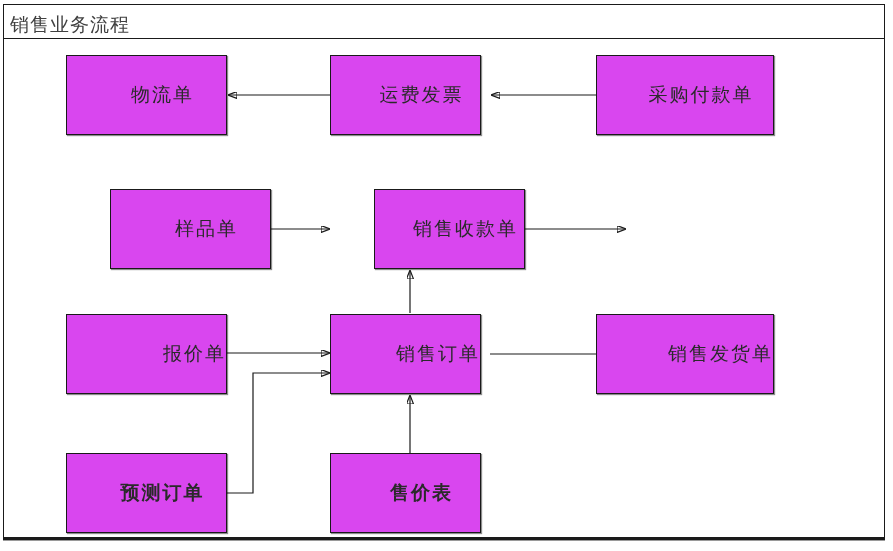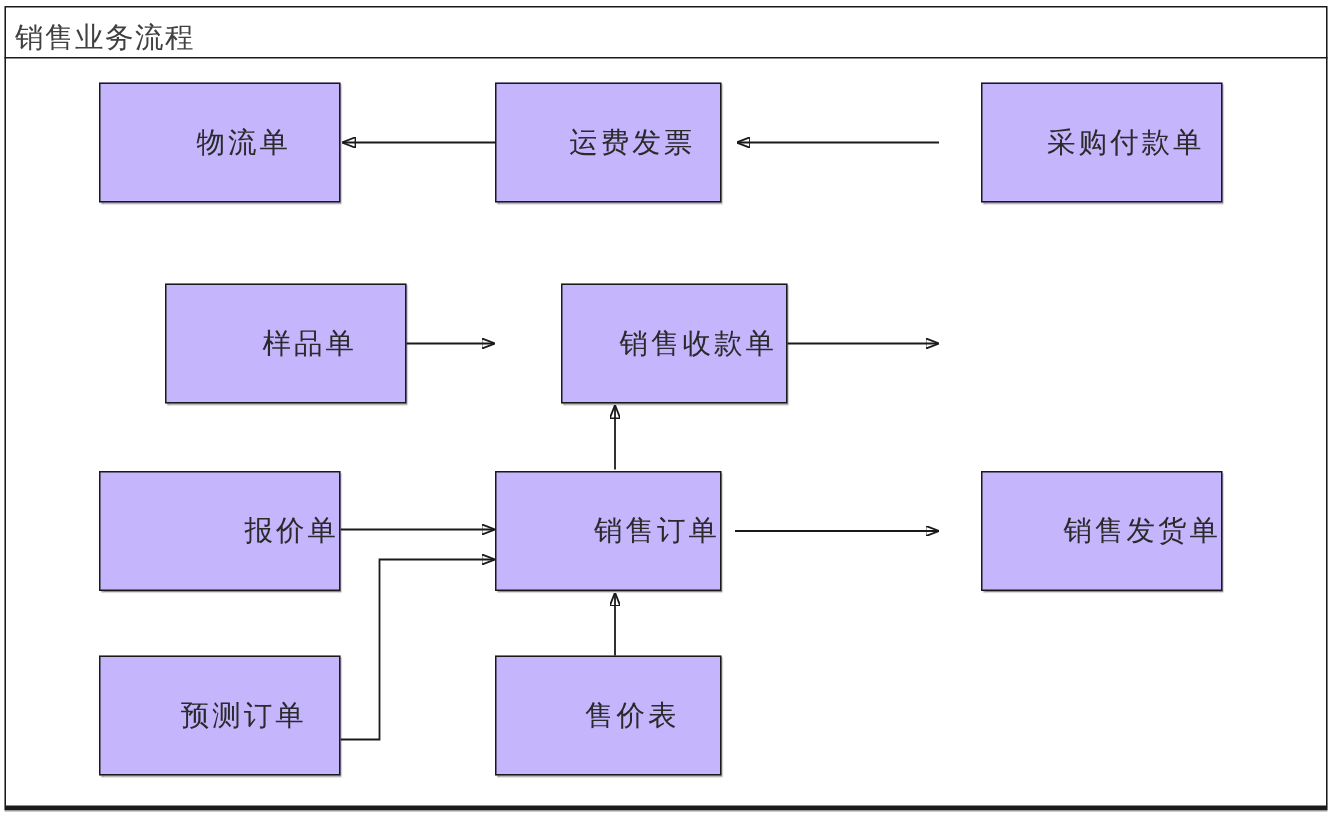--- a/index.html
+++ b/index.html
@@ -37,40 +37,40 @@
   .title-text {
     position: absolute;
     left: 7px; top: 8px;
     font-size: 19px;
     color: #404040;
     letter-spacing: 1px;
     white-space: nowrap;
   }
   .node {
     position: absolute;
-    background: #c4b5fd;
+    background: #d946ef;
     border: 1px solid #1a1a1a;
     box-shadow: 1px 1px 1px rgba(0,0,0,0.45);
     box-sizing: border-box;
     display: flex;
     align-items: center;
     justify-content: center;
     font-size: 19px;
     color: #2a2a2a;
     letter-spacing: 2px;
     height: 80px;
     padding-left: 32px;
   }
   .col1 { left: 66px;  width: 161px; }
   .col2 { left: 330px; width: 151px; }
-  .col3 { left: 654px; width: 161px; }
+  .col3 { left: 596px; width: 178px; }
   .row1 { top: 55px;  }
   .row2 { top: 189px; margin-left: 44px; }
   .row3 { top: 314px; justify-content: flex-end; }
-  .row4 { top: 437px; }
+  .row4 { top: 453px; font-weight: bold; }
   svg.edges {
     position: absolute;
     left: 0; top: 0;
     width: 893px; height: 551px;
     pointer-events: none;
   }
   svg.edges path {
     stroke: #1a1a1a;
     stroke-width: 1.2;
     fill: none;

